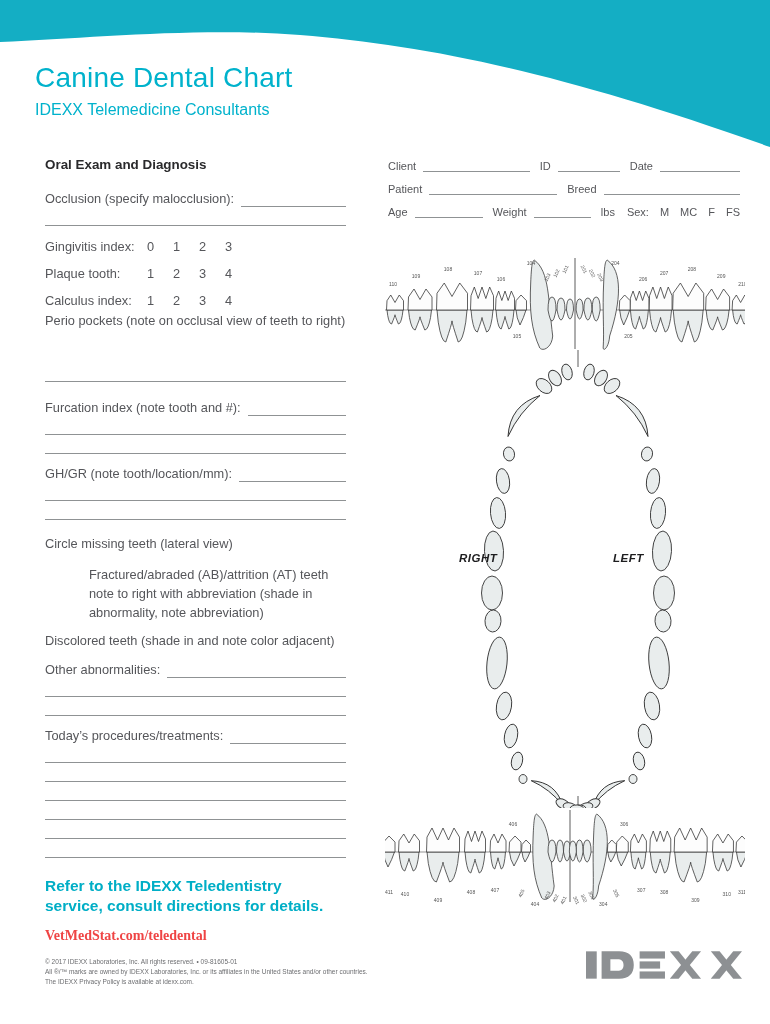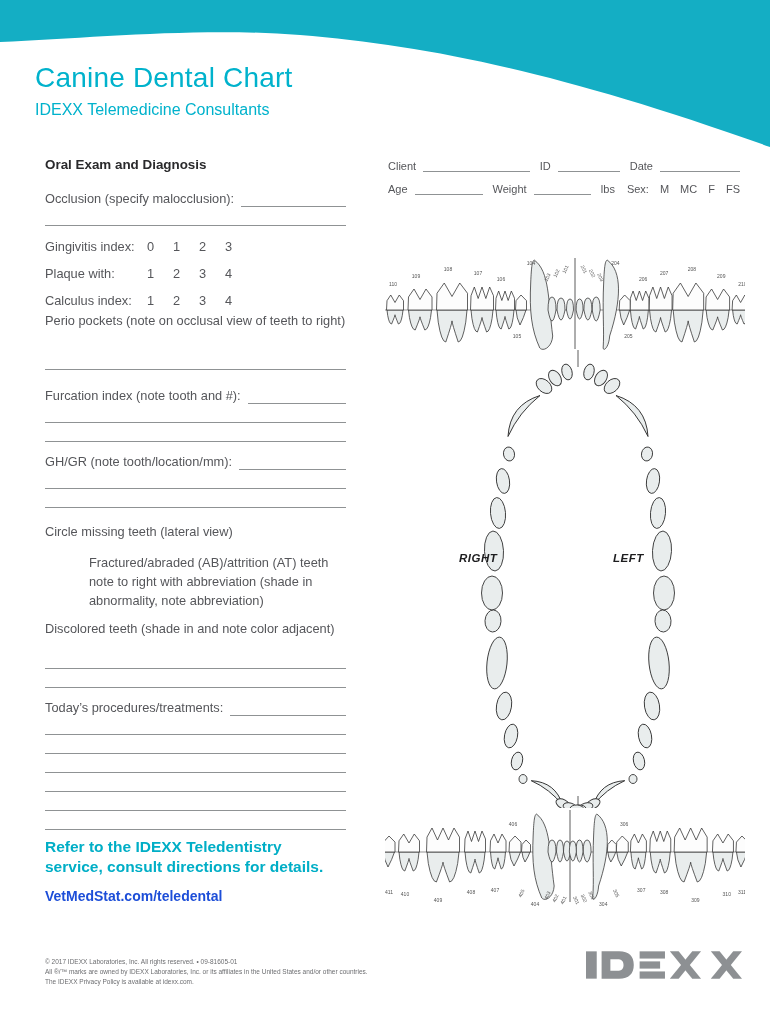--- a/index.html
+++ b/index.html
@@ -18,24 +18,24 @@
   .exam h2{font-size:13.4px;margin:0 0 17px 0;color:#2a2a2c;font-weight:bold;}
   .frow{display:flex;align-items:flex-end;height:16px;}
   .frow .lbl{white-space:nowrap;}
   .blank{flex:1;border-bottom:1px solid #8f9294;height:13px;margin-left:7px;min-width:40px;}
   .wline{border-bottom:1px solid #8f9294;height:18px;}
   .idxrow{display:flex;height:16px;align-items:flex-end;}
   .idxrow .lbl{width:102px;}
   .opt{display:inline-block;width:26px;}
   .para{line-height:1.5;margin-left:44px;}
   .mb11{margin-bottom:11px}.mb12{margin-bottom:12px}.mb13{margin-bottom:13px}
-  .mb16{margin-bottom:16px}.mb17{margin-bottom:4px}.mb18{margin-bottom:18px}.mb20{margin-bottom:20px}
+  .mb16{margin-bottom:16px}.mb17{margin-bottom:4px}.mb18{margin-bottom:18px}.mb20{margin-bottom:32px}
   .h20{height:20px}
-  .refer{margin-top:7px;font-size:15.5px;font-weight:bold;color:#00AEC6;line-height:1.28;}
-  .vurl{margin-top:11px;font-size:14px;font-weight:bold;color:#1d4ed8;}
+  .refer{margin-top:18px;font-size:15.5px;font-weight:bold;color:#00AEC6;line-height:1.28;}
+  .vurl{margin-top:11px;font-size:14px;font-weight:bold;color:#ef4444;font-family:Liberation Serif, serif;}
 
   
   .pinfo{position:absolute;left:388px;top:157px;width:352px;font-size:11px;color:#55565a;}
   .prow{display:flex;align-items:flex-end;height:15px;margin-bottom:8px;}
   .pl{border-bottom:0.8px solid #8f9294;height:12px;display:inline-block;margin:0 10px 0 7px;}
   .grow{flex:1}
   .sexopt{display:inline-block;margin-left:11px;}
 
   
   .strip-upper{position:absolute;left:385px;top:252px;}
@@ -61,20 +61,26 @@
   </div>
 
   <div class="pinfo">
     <div class="prow">
       <span class="lbl">Client</span>
       <span class="pl grow"></span>
       <span class="lbl">ID</span>
       <span class="pl" style="width:62px"></span>
       <span class="lbl">Date</span>
       <span class="pl" style="width:80px;margin-right:0"></span>
+    </div>
+    <div class="prow">
+      <span class="lbl">Patient</span>
+      <span class="pl" style="width:128px"></span>
+      <span class="lbl">Breed</span>
+      <span class="pl grow" style="margin-right:0"></span>
     </div>
     <div class="prow">
       <span class="lbl">Age</span>
       <span class="pl" style="width:76px"></span>
       <span class="lbl">Weight</span>
       <span class="pl" style="width:64px"></span>
       <span class="lbl">lbs</span>
       <span class="lbl" style="margin-left:12px">Sex:</span>
       <span class="sexopt">M</span>
       <span class="sexopt">MC</span>
@@ -94,21 +100,21 @@
 
     <div class="idxrow mb11">
       <span class="lbl">Gingivitis index:</span>
       <span class="opt">0</span>
       <span class="opt">1</span>
       <span class="opt">2</span>
       <span class="opt">3</span>
     </div>
 
     <div class="idxrow mb11">
-      <span class="lbl">Plaque with:</span>
+      <span class="lbl">Plaque tooth:</span>
       <span class="opt">1</span>
       <span class="opt">2</span>
       <span class="opt">3</span>
       <span class="opt">4</span>
     </div>
 
     <div class="idxrow mb17">
       <span class="lbl">Calculus index:</span>
       <span class="opt">1</span>
       <span class="opt">2</span>
@@ -133,20 +139,24 @@
     </div>
     <div class="wline"></div>
     <div class="wline mb16"></div>
 
     <div class="mb13">Circle missing teeth (lateral view)</div>
 
     <div class="para mb11">Fractured/abraded (AB)/attrition (AT) teeth note to right with abbreviation (shade in abnormality, note abbreviation)</div>
 
     <div class="mb13">Discolored teeth (shade in and note color adjacent)</div>
 
+    <div class="frow">
+      <span class="lbl">Other abnormalities:</span>
+      <span class="blank"></span>
+    </div>
     <div class="wline"></div>
     <div class="wline mb12"></div>
 
     <div class="frow">
       <span class="lbl">Today’s procedures/treatments:</span>
       <span class="blank"></span>
     </div>
     <div class="wline"></div>
     <div class="wline"></div>
     <div class="wline"></div>

